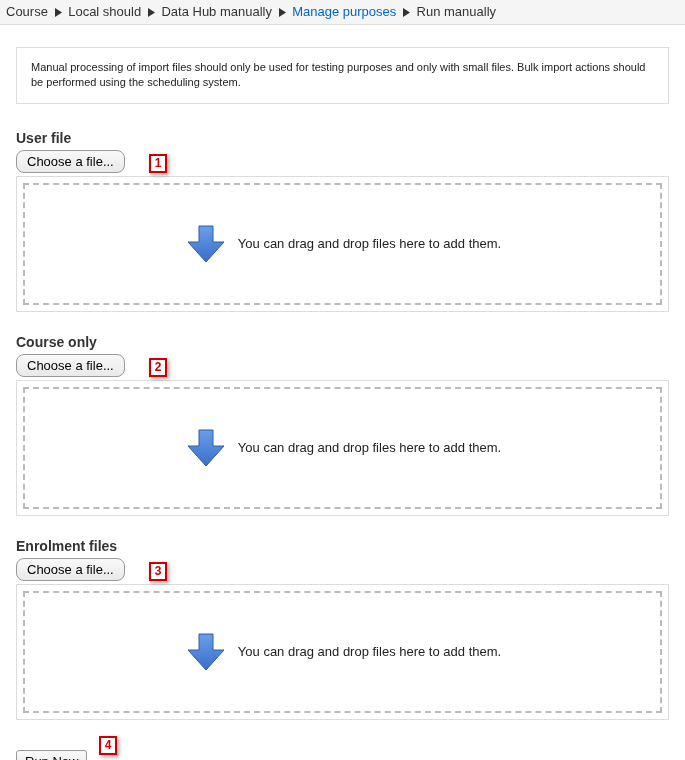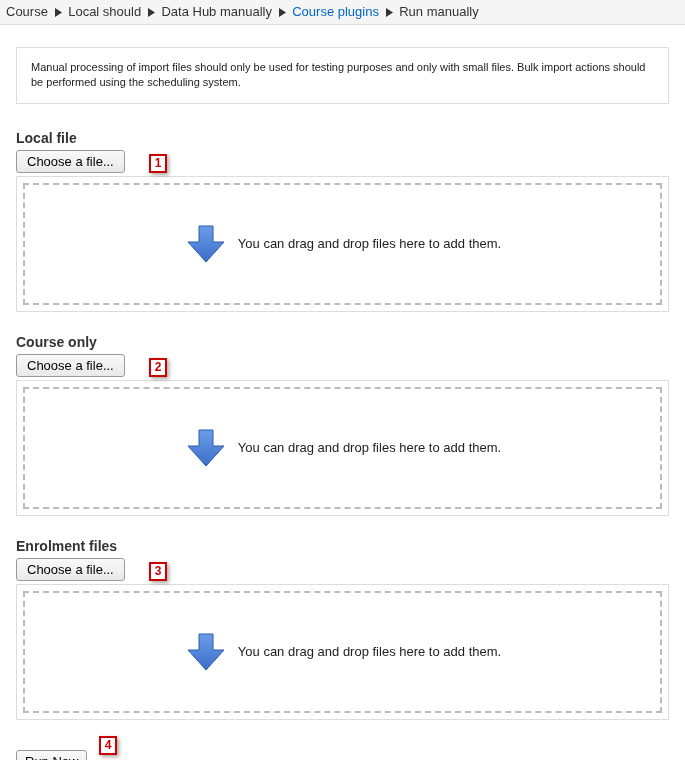--- a/index.html
+++ b/index.html
@@ -36,21 +36,21 @@
     }
     .section { margin-bottom: 22px; position: relative; }
     .section-title {
       font-weight: bold;
       font-size: 14px;
       margin-bottom: 4px;
     }
     .file-button {
       background: linear-gradient(#f9f9f9, #e9e9e9);
       border: 1px solid #999;
-      border-radius: 3px;
+      border-radius: 8px;
       padding: 3px 10px;
       font-size: 13px;
       cursor: pointer;
       font-family: inherit;
     }
     .dropzone-outer {
       border: 1px solid #ddd;
       padding: 6px;
       margin-top: 3px;
     }
@@ -99,33 +99,33 @@
         <path d="M0,0 L7,4.5 L0,9 Z" fill="#333"></path>
       </svg></span>
   <span class="crumb-text">Local should</span>
   <span class="sep"><svg width="7" height="9" viewBox="0 0 7 9">
         <path d="M0,0 L7,4.5 L0,9 Z" fill="#333"></path>
       </svg></span>
   <span class="crumb-text">Data Hub manually</span>
   <span class="sep"><svg width="7" height="9" viewBox="0 0 7 9">
         <path d="M0,0 L7,4.5 L0,9 Z" fill="#333"></path>
       </svg></span>
-  <span class="crumb-link current">Course plugins</span>
+  <span class="crumb-link current">Manage purposes</span>
   <span class="sep"><svg width="7" height="9" viewBox="0 0 7 9">
         <path d="M0,0 L7,4.5 L0,9 Z" fill="#333"></path>
       </svg></span>
   <span class="crumb-text">Run manually</span>
 </div>
 
 <div class="content">
 
   <div class="info-box">Manual processing of import files should only be used for testing purposes and only with small files. Bulk import actions should be performed using the scheduling system.</div>
 
   <div class="section">
-    <div class="section-title">Local file</div>
+    <div class="section-title">User file</div>
     <button class="file-button">Choose a file...</button>
     <div class="callout" style="top:24px; left:133px;">1</div>
     <div class="dropzone-outer">
       <div class="dropzone">
         <span class="arrow-wrap">
           <svg width="44" height="44" viewBox="0 0 44 44">
             <defs>
                 <linearGradient id="g1" x1="0" y1="0" x2="0" y2="1">
                   <stop offset="0" stop-color="#6a9de8"></stop>
                   <stop offset="1" stop-color="#3b6fc9"></stop>

